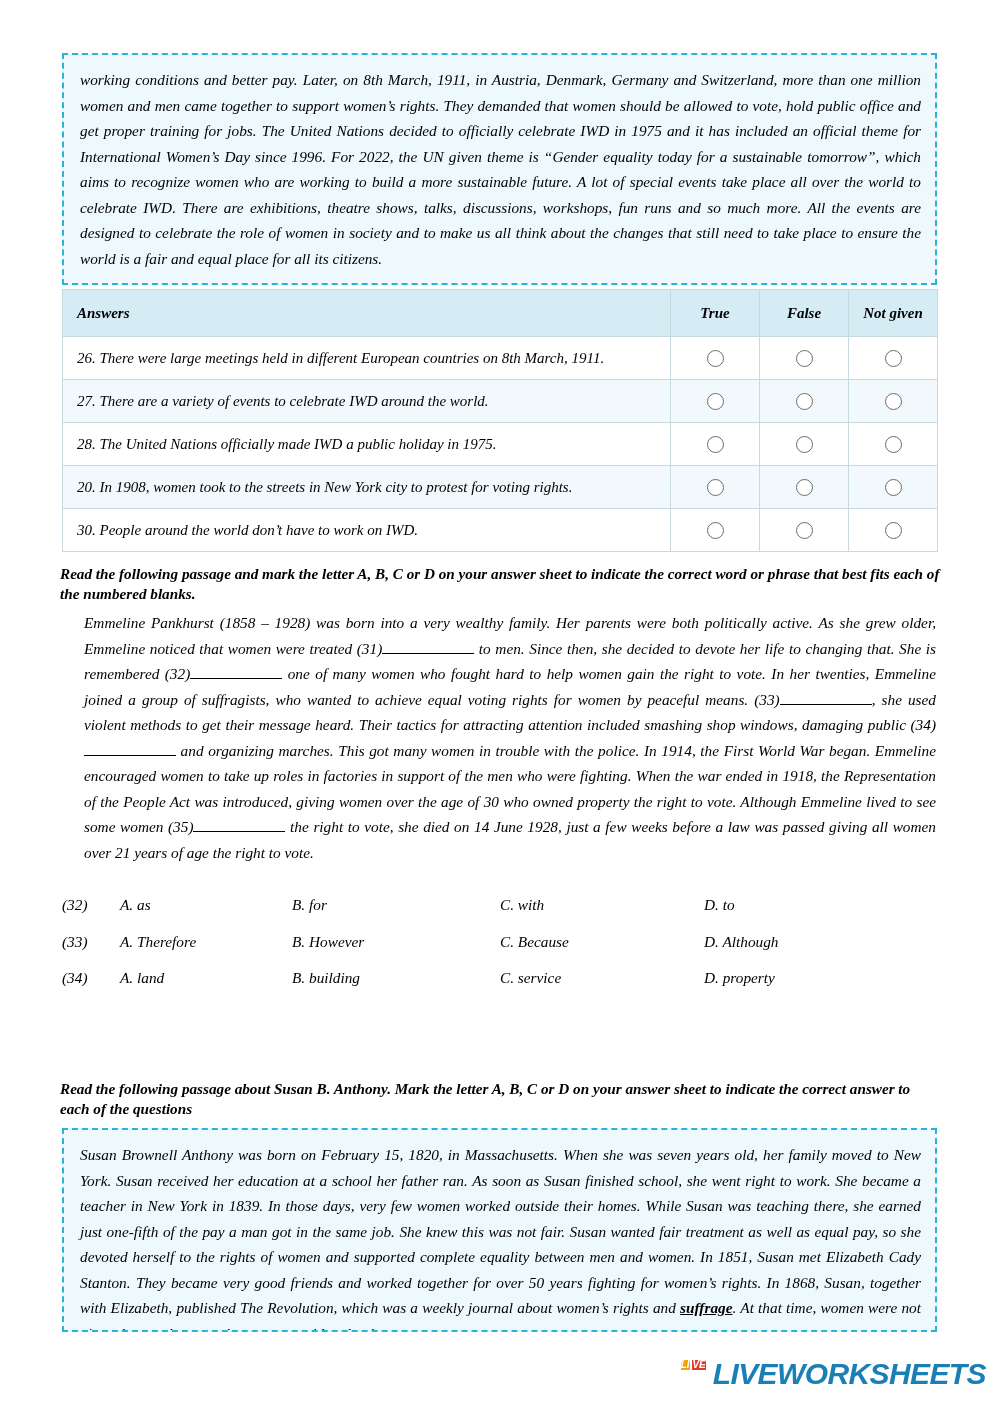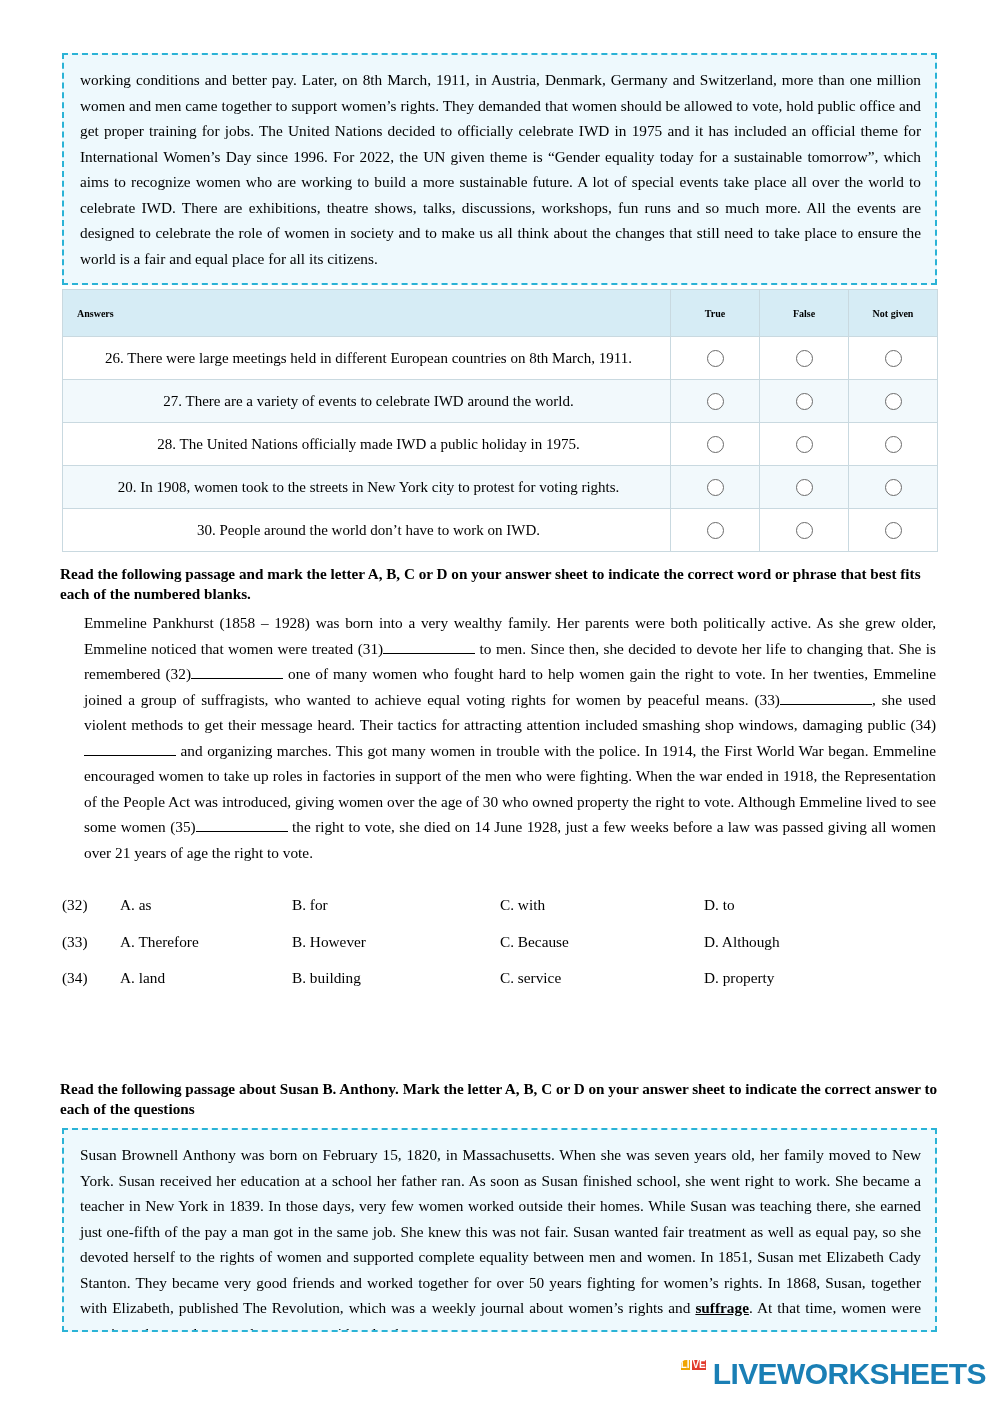--- a/index.html
+++ b/index.html
@@ -13,20 +13,21 @@
     font-family: "Liberation Serif", serif;
     color: #000000;
     position: relative;
   }
   .page {
     position: relative;
     width: 1000px;
     height: 1133px;
     box-sizing: border-box;
     padding: 18px;
+    font-style: italic;
   }
 
   
   .passage-box {
     border: 2px dashed #2bb3d6;
     background: #eef9fd;
     box-sizing: border-box;
     padding: 12px 14px 12px 16px;
   }
   .passage-box p {
@@ -54,28 +55,28 @@
     font-size: 15px;
   }
   .answers-table th, .answers-table td {
     border: 1px solid #c9d9e0;
     padding: 0;
   }
   .answers-table thead th {
     background: #d6ecf5;
     height: 46px;
     font-weight: bold;
-    font-size: 10px;
+    font-size: 15px;
   }
   .answers-table thead th.q-col {
     text-align: left;
     padding-left: 14px;
   }
   .answers-table tbody td.q-col {
-    text-align: center;
+    text-align: left;
     padding: 0 10px 0 14px;
     height: 42px;
     line-height: 19px;
   }
   .answers-table tbody tr:nth-child(odd) td { background: #ffffff; }
   .answers-table tbody tr:nth-child(even) td { background: #f2f9fc; }
   .answers-table tbody tr:nth-child(odd) td.opt { background: #ffffff; }
   .answers-table tbody tr:nth-child(even) td.opt { background: #f2f9fc; }
   .opt {
     width: 88px;

